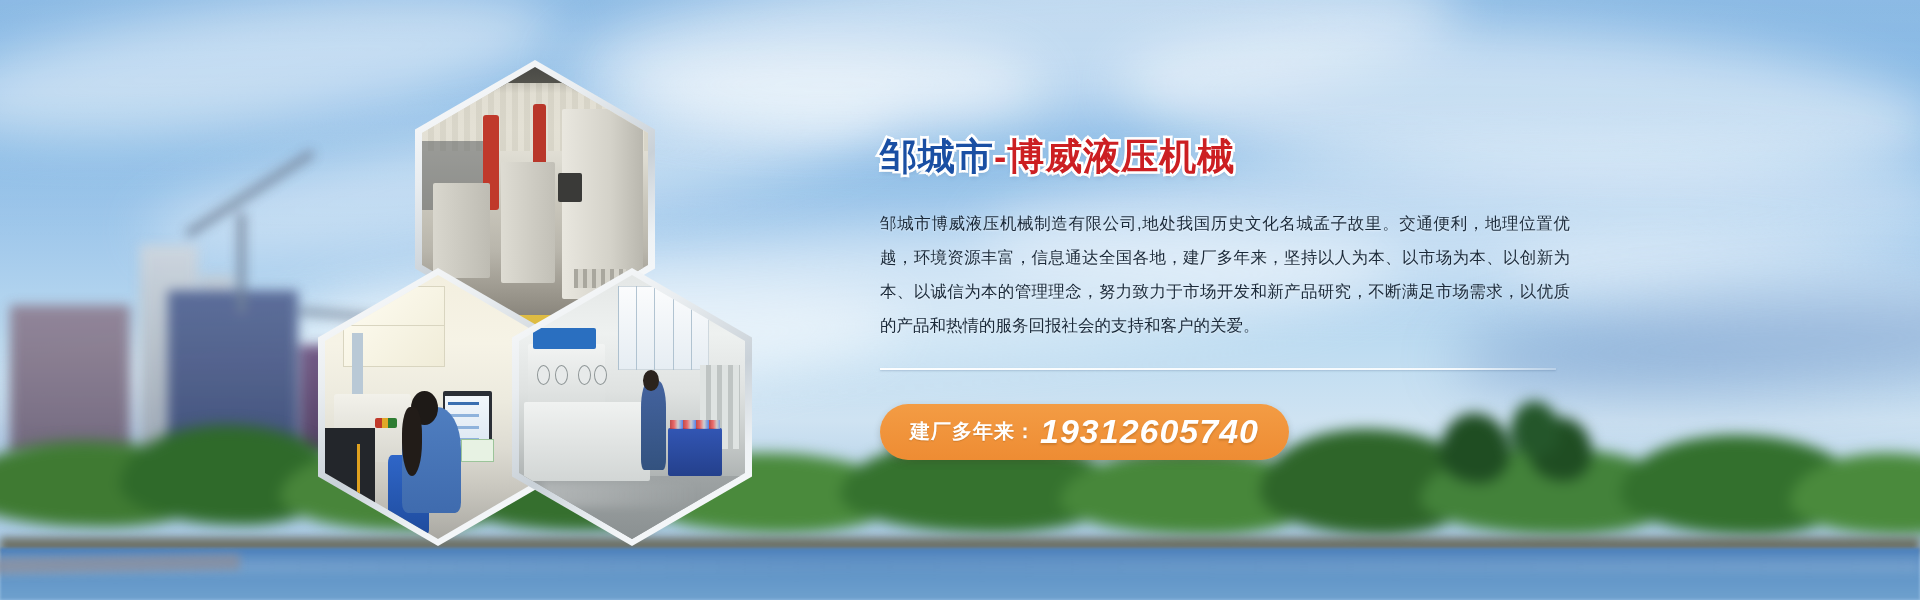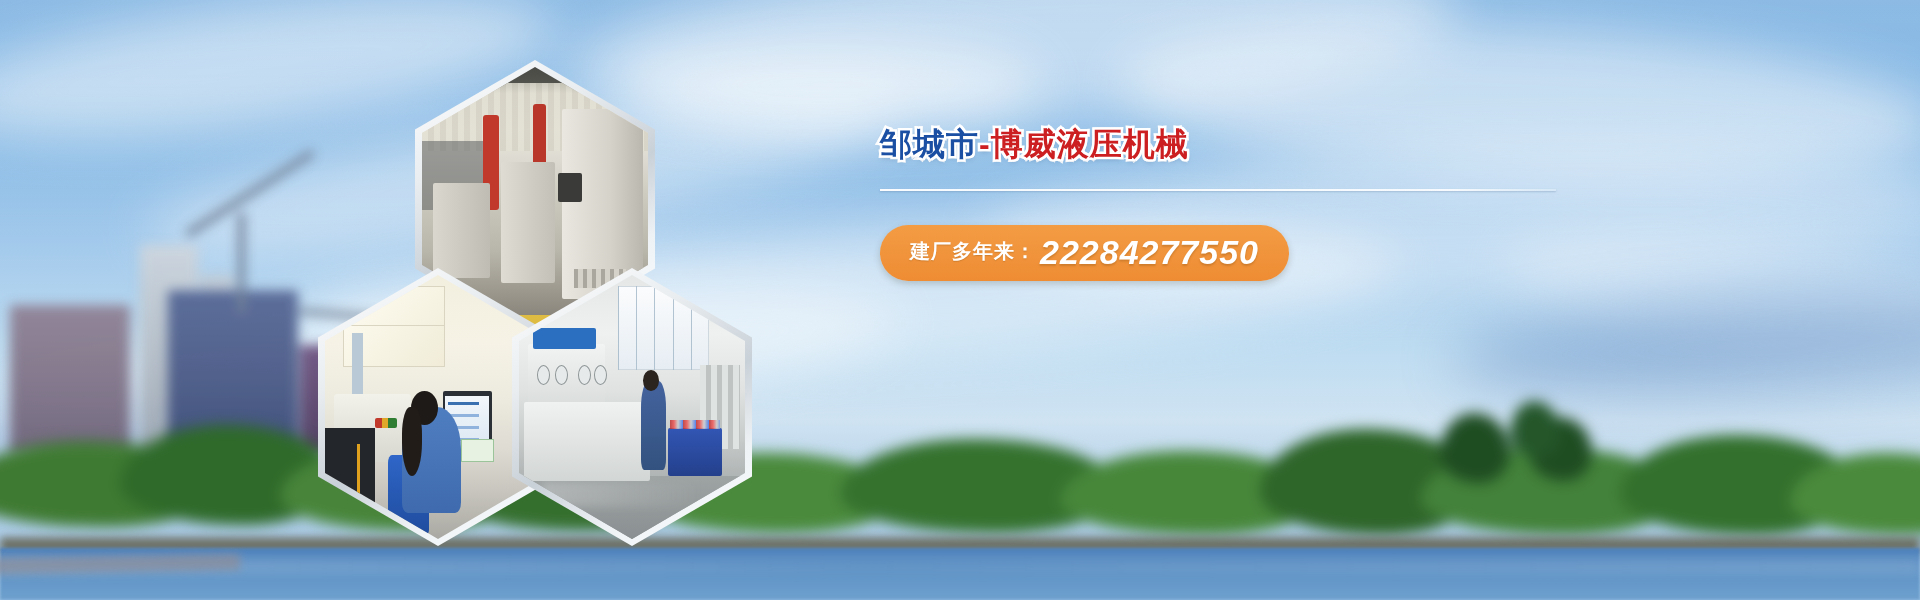--- a/index.html
+++ b/index.html
@@ -160,22 +160,22 @@
      background:repeating-linear-gradient(to right,#dfe3e2 0 6px,#bfc4c3 6px 11px);}
   .p3-floor{position:absolute;left:0;bottom:0;width:100%;height:24%;
      background:linear-gradient(to bottom,#9ea3a4,#8a9091);}
   .p3-floor:after{content:"";position:absolute;left:10%;top:10%;width:70%;height:40%;
      background:linear-gradient(to right,rgba(255,255,255,.25),rgba(255,255,255,0));filter:blur(4px);}
 
   
   .content{position:absolute;left:880px;top:126px;width:700px;}
 
   .title{
-    font-size:32px;font-weight:700;letter-spacing:1px;line-height:1.15;
-    white-space:nowrap;margin:0 0 6px 0;
+    font-size:37px;font-weight:700;letter-spacing:1px;line-height:1.15;
+    white-space:nowrap;margin:10px 0 6px 0;
     -webkit-text-stroke:5px #ffffff;
     paint-order:stroke fill;
     text-shadow:
        2px 0 0 #fff,-2px 0 0 #fff,0 2px 0 #fff,0 -2px 0 #fff,
        2px 2px 0 #fff,-2px -2px 0 #fff,2px -2px 0 #fff,-2px 2px 0 #fff,
        0 3px 5px rgba(30,60,100,.25);
   }
   .title .seg-blue{color:#1a4fa3;}
   .title .seg-red{color:#cc1f22;}
 
@@ -327,23 +327,24 @@
         </div>
       </div>
     </div>
 
   </div>
 
   <div class="content">
 
     <h1 class="title"><span class="seg-blue">邹城市</span><span class="seg-red">-博威液压机械</span></h1>
 
+    <p class="desc">邹城市博威液压机械制造有限公司,地处我国历史文化名城孟子故里。交通便利，地理位置优越，环境资源丰富，信息通达全国各地，建厂多年来，坚持以人为本、以市场为本、以创新为本、以诚信为本的管理理念，努力致力于市场开发和新产品研究，不断满足市场需求，以优质的产品和热情的服务回报社会的支持和客户的关爱。</p>
 
     <div class="divider"></div>
 
     <div class="hotline">
       <span class="hotline-label">建厂多年来：</span>
-      <span class="hotline-number">22284277550</span>
+      <span class="hotline-number">19312605740</span>
     </div>
 
   </div>
 
 </div>
 
 </body></html>

